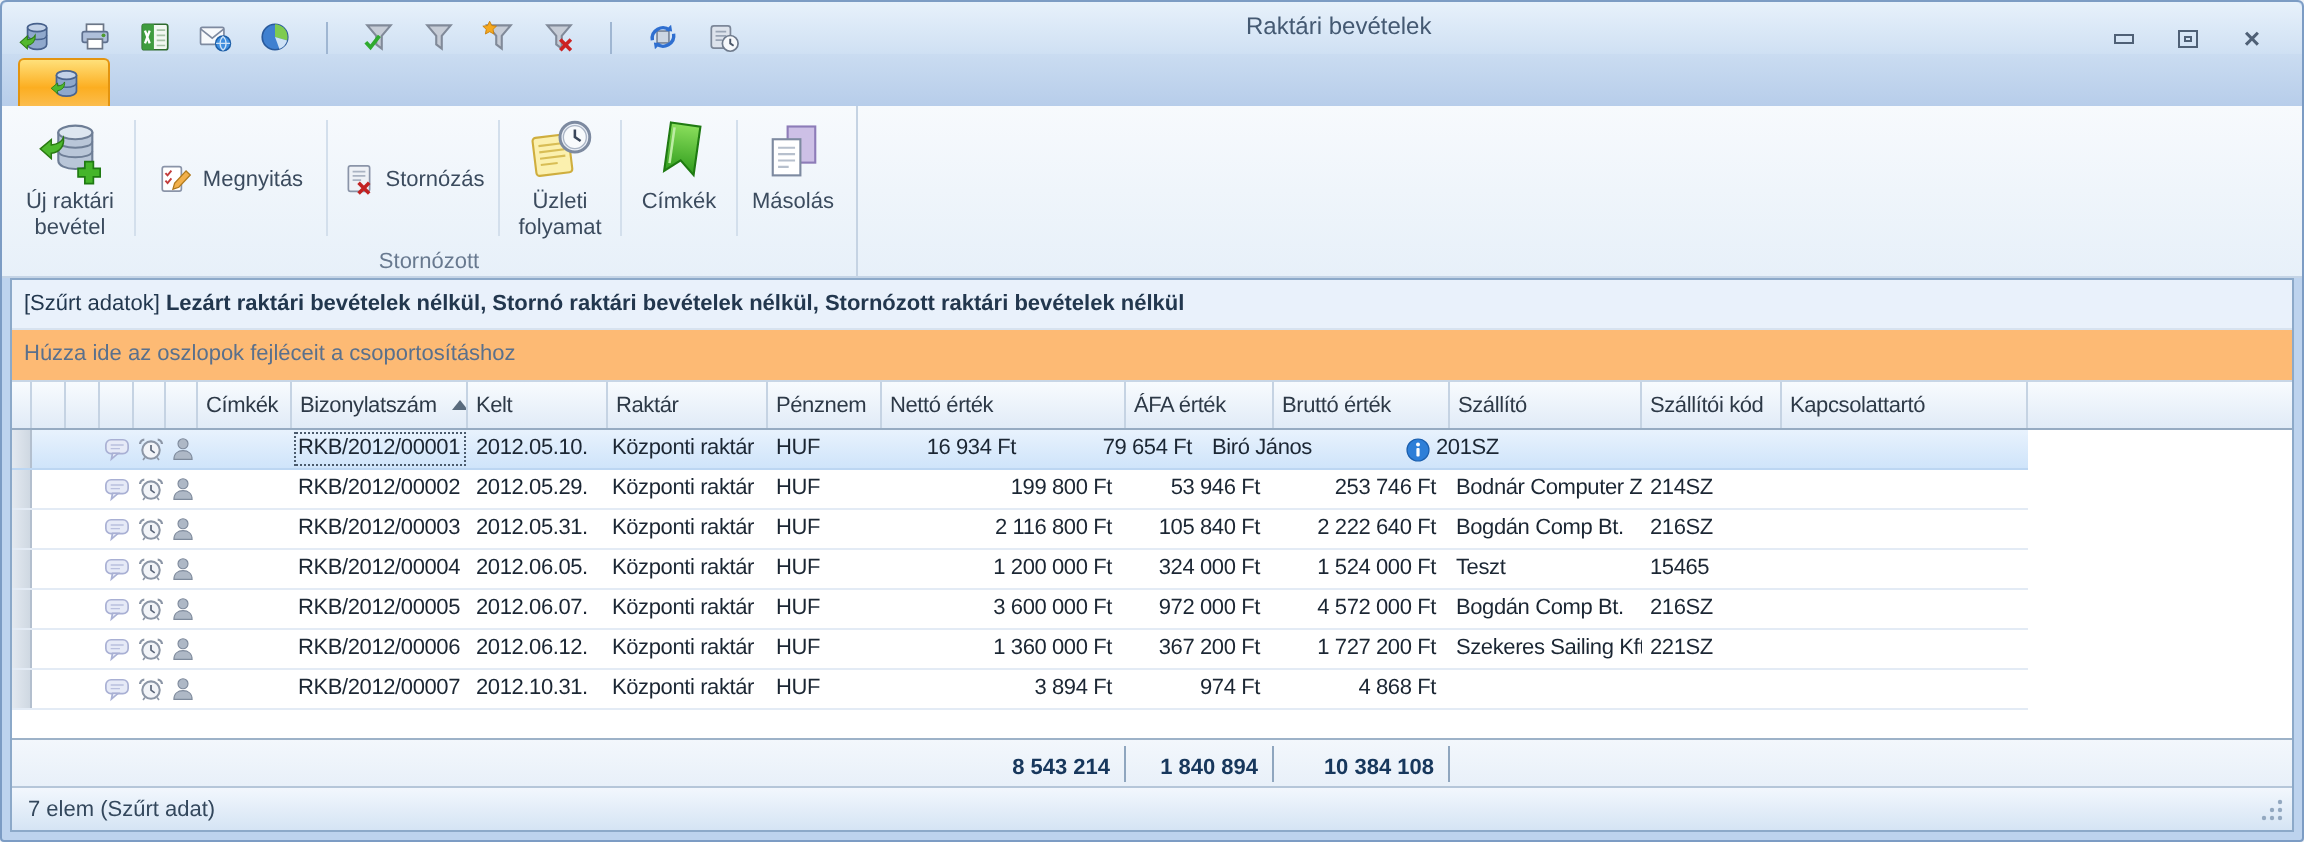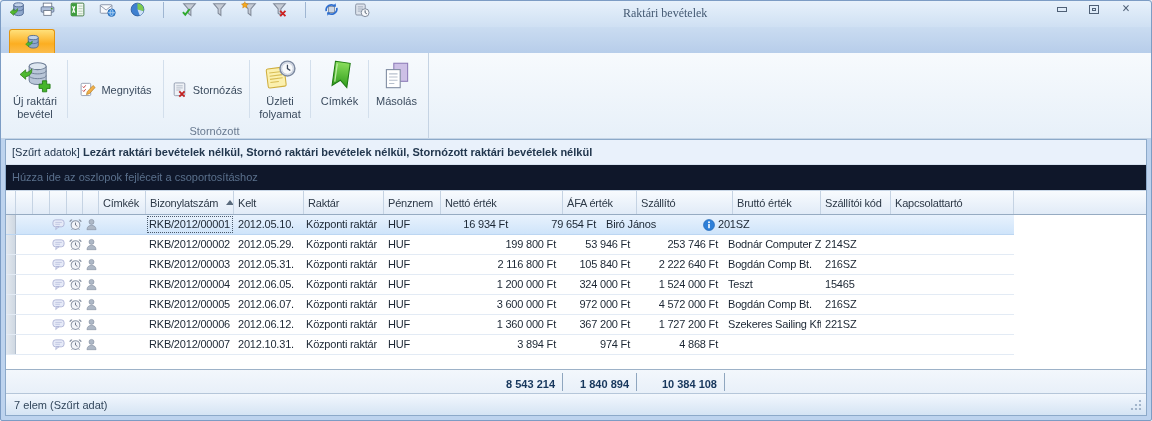--- a/index.html
+++ b/index.html
@@ -1,21 +1,21 @@
 <!DOCTYPE html>
 <html><head>
 <meta charset="utf-8">
 <style>
   html,body{margin:0;padding:0;background:#eef2f7;font-family:"Liberation Sans","DejaVu Sans",sans-serif;}
   *{box-sizing:border-box;}
   .window{width:1152px;height:421px;border:1px solid #7c9cc4;border-radius:3px 3px 2px 2px;
     background:#bdd3ee;display:flex;flex-direction:column;padding:0 4px 4px 4px;overflow:hidden;}
   
-  .titlebar{height:26px;flex:0 0 26px;display:flex;align-items:flex-start;position:relative;
-    background:linear-gradient(#e7f1fb,#cfe0f3);margin:0 -4px;padding:0 8px;border-radius:3px 3px 0 0;font-family:Liberation Serif, serif;}
+  .titlebar{height:26px;flex:0 0 26px;display:flex;align-items:flex-end;position:relative;
+    background:linear-gradient(#e7f1fb,#cfe0f3);margin:0 -4px;padding:0 8px;border-radius:3px 3px 0 0;}
   .tb-icons{display:flex;align-items:center;gap:13px;}
   .tbsep{width:1px;height:16px;background:#9fb6d2;margin:0 4px;}
   .s16{width:17px;height:17px;flex:0 0 17px;cursor:pointer;}
   .title{position:absolute;left:622px;top:5px;font-size:12px;color:#445972;white-space:nowrap;}
   .winbtns{margin-left:auto;display:flex;align-items:center;gap:14px;padding-right:8px;}
   .wbtn{width:18px;height:16px;display:flex;align-items:center;justify-content:center;cursor:pointer;color:#4f6076;}
   .gmin{width:10px;height:5px;border:1px solid #4f6076;}
   .gmax{width:10px;height:9px;border:1px solid #4f6076;position:relative;}
   .gmax::before{content:"";position:absolute;left:2px;right:2px;top:2px;bottom:2px;border:1px solid #4f6076;}
   .gclose{font-size:14px;font-weight:bold;line-height:14px;}
@@ -35,21 +35,21 @@
   .rbtn.small{flex-direction:row;justify-content:center;align-items:center;gap:5px;padding-top:0;}
   .s32{width:34px;height:34px;}
   .w-new{width:64px;} .w-open{width:95px;} .w-storno{width:85px;}
   .w-process{width:60px;} .w-tags{width:57px;} .w-copy{width:55px;}
   .grouplabel{position:absolute;bottom:1px;left:0;right:0;text-align:center;font-size:11px;color:#68798f;}
   
   .content{flex:1;margin:0;border:1px solid #8ca9c9;background:#fff;display:flex;flex-direction:column;overflow:hidden;}
   .filterbar{flex:0 0 25px;background:#e9f1fb;border-bottom:1px solid #d7e2ef;
     font-size:11px;line-height:24px;color:#22374e;padding-left:6px;white-space:nowrap;overflow:hidden;}
   .filterbar b{font-weight:bold;}
-  .groupbar{flex:0 0 26px;background:#0f172a;border-bottom:1px solid #c8d6e6;
+  .groupbar{flex:0 0 26px;background:#fdba74;border-bottom:1px solid #c8d6e6;
     font-size:11px;line-height:25px;color:#5a708c;padding-left:6px;}
   
   .ghead{flex:0 0 24px;display:flex;background:linear-gradient(#f8fbfe,#e1ebf7);border-bottom:1px solid #96abc2;}
   .hc{border-right:1px solid #c5d3e3;font-size:11px;color:#2d3947;line-height:22px;padding-left:4px;
     white-space:nowrap;overflow:hidden;letter-spacing:-0.2px;cursor:pointer;display:flex;align-items:center;}
   .hfill{flex:1;border-right:none;cursor:default;}
   .sortarrow{width:0;height:0;border-left:4px solid transparent;border-right:4px solid transparent;
     border-bottom:5px solid #5a6b7d;margin-left:8px;flex:0 0 auto;}
   .gbody{flex:1;background:#fff;overflow:hidden;}
   .trow{width:1008px;height:20px;display:flex;border-bottom:1px solid #e3ebf5;background:#fff;cursor:pointer;}
@@ -363,25 +363,25 @@
         </div>
       <div class="hc h-penz">
           <span>Pénznem</span>
         </div>
       <div class="hc h-netto">
           <span>Nettó érték</span>
         </div>
       <div class="hc h-afa">
           <span>ÁFA érték</span>
         </div>
+      <div class="hc h-brutto">
+          <span>Bruttó érték</span>
+        </div>
       <div class="hc h-szallito">
           <span>Szállító</span>
-        </div>
-      <div class="hc h-brutto">
-          <span>Bruttó érték</span>
         </div>
       <div class="hc h-kod">
           <span>Szállítói kód</span>
         </div>
       <div class="hc h-kapcs">
           <span>Kapcsolattartó</span>
         </div>
       <div class="hc hfill"></div>
     </div>
 

